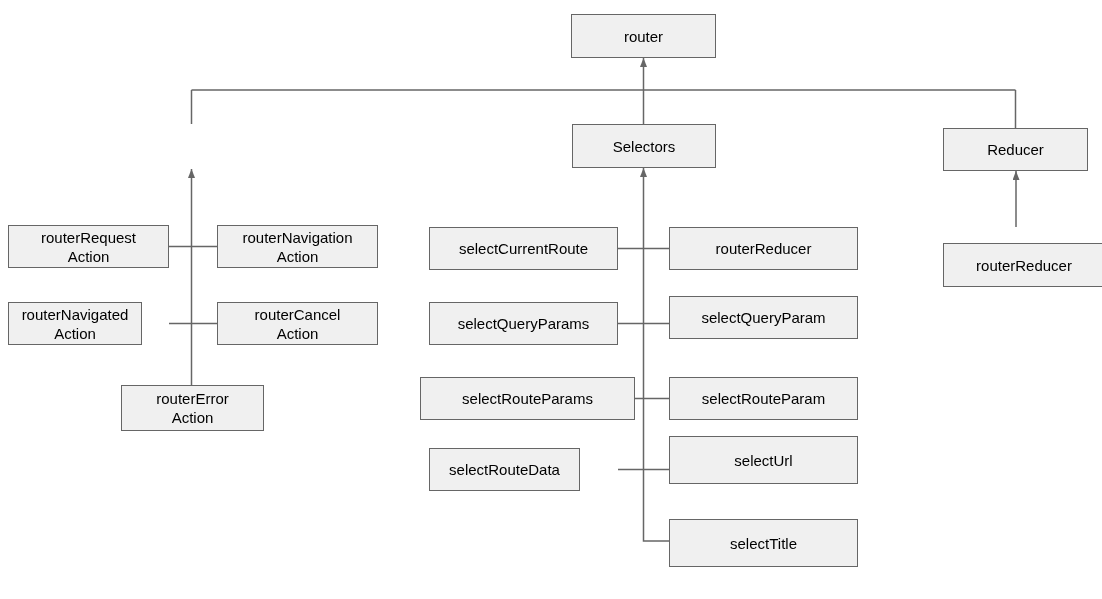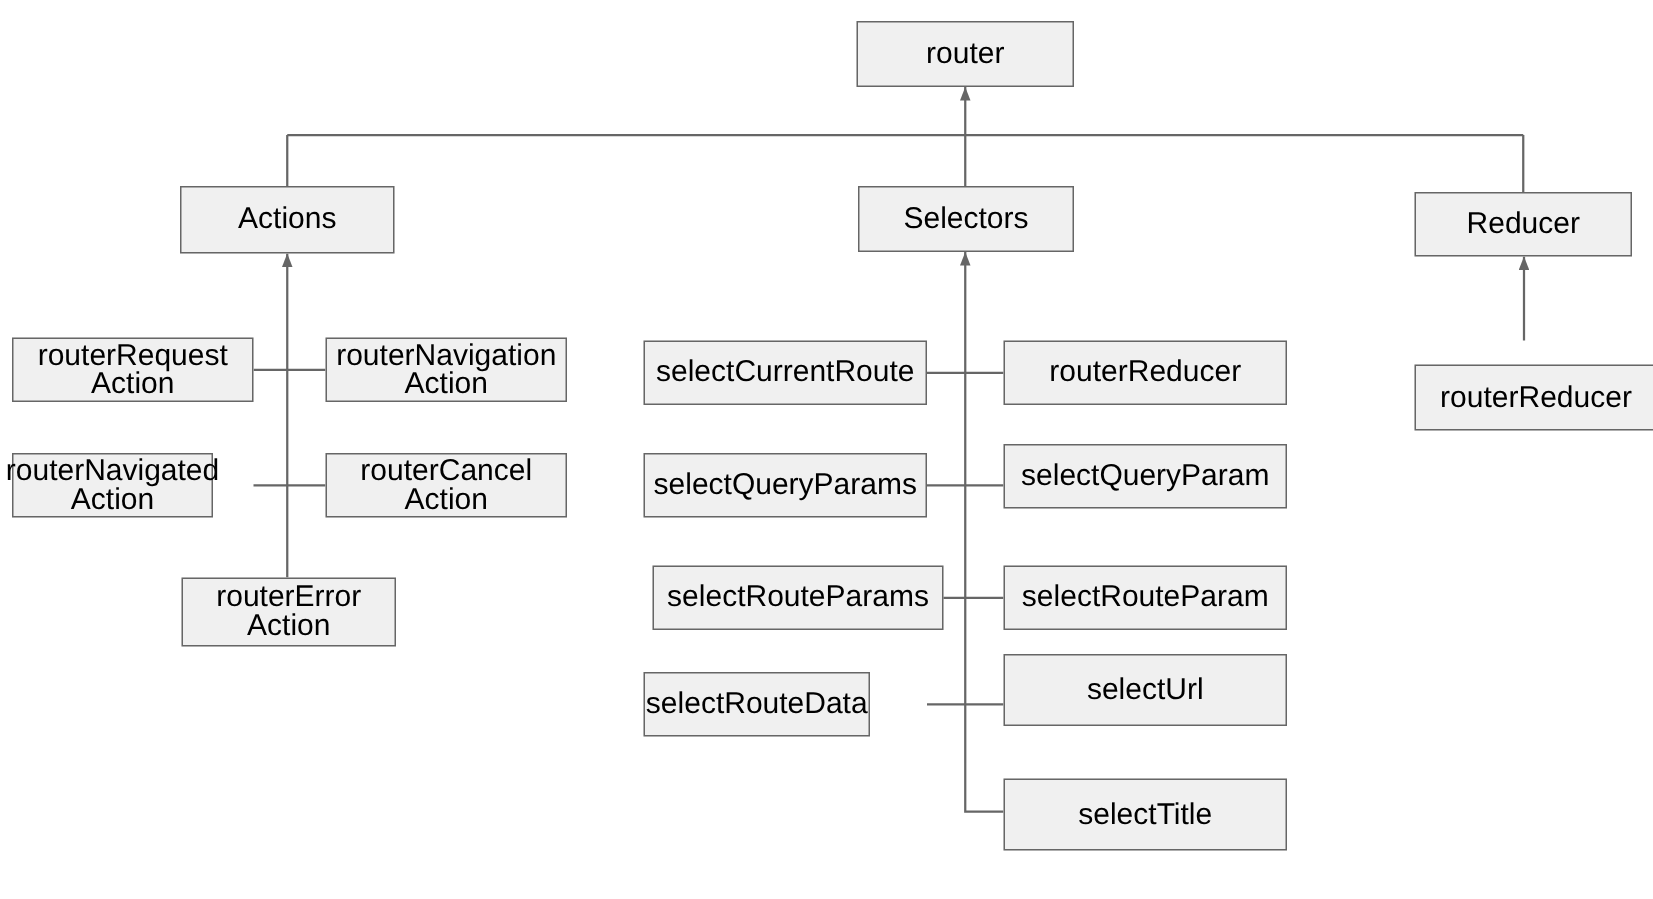--- a/index.html
+++ b/index.html
@@ -14,21 +14,21 @@
   #wires {
     position: absolute;
     left: 0; top: 0;
   }
   .node {
     position: absolute;
     box-sizing: border-box;
     background: #f0f0f0;
     border: 1.5px solid #666666;
     color: #000000;
-    font-size: 20px;
+    font-size: 15px;
     line-height: 19px;
     display: flex;
     align-items: center;
     justify-content: center;
     text-align: center;
     white-space: pre-line;
   }
 </style>
 </head>
 <body>
@@ -53,40 +53,39 @@
       <path d="M618 248.5 H669"></path>
       <path d="M618 323.5 H669"></path>
       <path d="M618 398.5 H669"></path>
       <path d="M618 469.5 H669"></path>
       <path d="M1016 227 V171" marker-end="url(#arrow)"></path>
     </g>
   </svg>
 
   <div class="node" style="left:571px; top:14px;  width:145px; height:44px">router</div>
 
-  <div class="node" style="left:120px; top:124px; width:143px; height:45px">Actions</div>
   <div class="node" style="left:572px; top:124px; width:144px; height:44px">Selectors</div>
   <div class="node" style="left:943px; top:128px; width:145px; height:43px">Reducer</div>
 
   <div class="node" style="left:8px;   top:225px; width:161px; height:43px">routerRequest
 Action</div>
   <div class="node" style="left:217px; top:225px; width:161px; height:43px">routerNavigation
 Action</div>
   <div class="node" style="left:8px;   top:302px; width:134px; height:43px">routerNavigated
 Action</div>
   <div class="node" style="left:217px; top:302px; width:161px; height:43px">routerCancel
 Action</div>
   <div class="node" style="left:121px; top:385px; width:143px; height:46px">routerError
 Action</div>
 
   <div class="node" style="left:429px; top:227px; width:189px; height:43px">selectCurrentRoute</div>
   <div class="node" style="left:669px; top:227px; width:189px; height:43px">routerReducer</div>
   <div class="node" style="left:429px; top:302px; width:189px; height:43px">selectQueryParams</div>
   <div class="node" style="left:669px; top:296px; width:189px; height:43px">selectQueryParam</div>
-  <div class="node" style="left:435px; top:377px; width:194px; height:43px">selectRouteParams</div>
+  <div class="node" style="left:420px; top:377px; width:215px; height:43px">selectRouteParams</div>
   <div class="node" style="left:669px; top:377px; width:189px; height:43px">selectRouteParam</div>
   <div class="node" style="left:429px; top:448px; width:151px; height:43px">selectRouteData</div>
   <div class="node" style="left:669px; top:436px; width:189px; height:48px">selectUrl</div>
   <div class="node" style="left:669px; top:519px; width:189px; height:48px">selectTitle</div>
 
   <div class="node" style="left:943px; top:243px; width:162px; height:44px">routerReducer</div>
 
 </div>
 
 </body></html>

